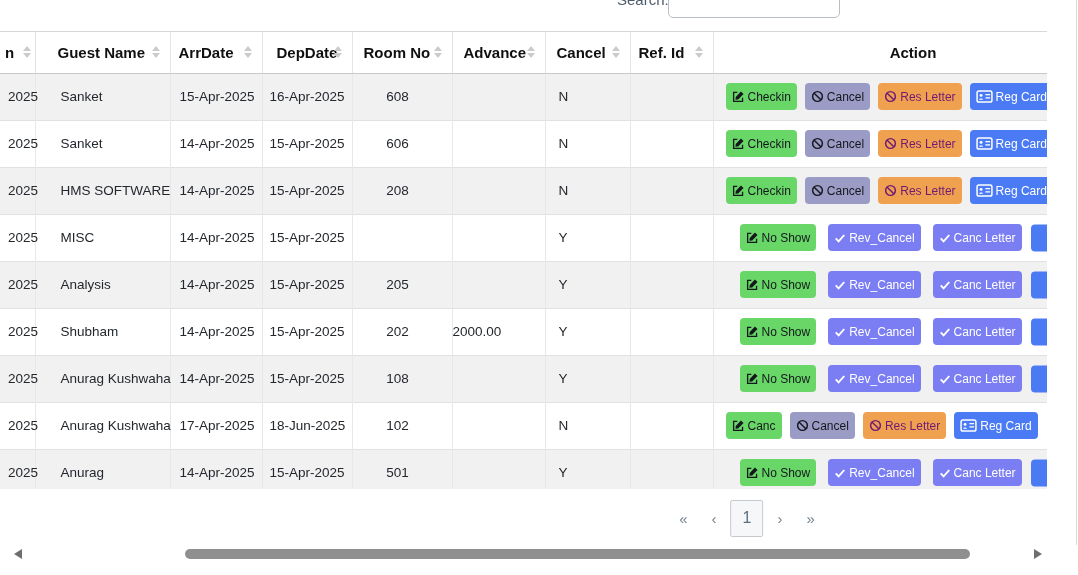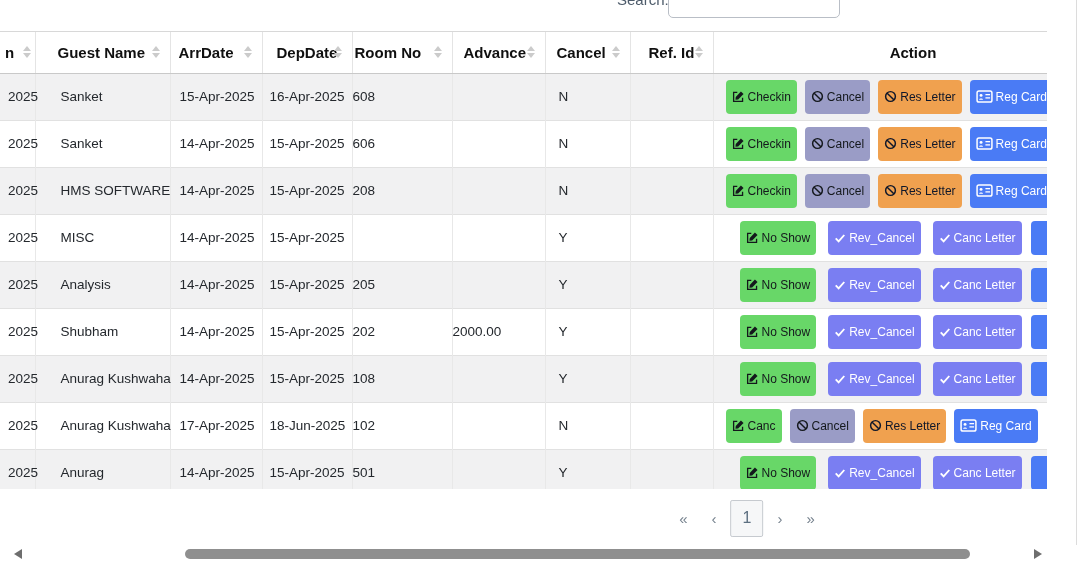--- a/index.html
+++ b/index.html
@@ -23,59 +23,59 @@
   col.col-resvn{width:35px} col.col-guest{width:135px} col.col-arr{width:92px}
   col.col-dep{width:90px} col.col-room{width:100px} col.col-advance{width:93px}
   col.col-cancel{width:85px} col.col-ref{width:83px} col.col-action{width:400px}
 
   th {
     position:relative; height:41px; font-size:15px; font-weight:bold; color:#101010;
     text-align:left; border-bottom:1px solid #c9c9c9; border-right:1px solid #e4e4e4;
     background:#fff; cursor:pointer; white-space:nowrap;
   }
   th.col-resvn{padding-left:5px} th.col-guest{padding-left:22px} th.col-arr{padding-left:8px}
-  th.col-dep{padding-left:14px} th.col-room{padding-left:2px} th.col-advance{padding-left:11px}
-  th.col-cancel{padding-left:11px} th.col-ref{padding-left:18px}
+  th.col-dep{padding-left:14px} th.col-room{padding-left:11px} th.col-advance{padding-left:11px}
+  th.col-cancel{padding-left:11px} th.col-ref{padding-left:8px}
   th.col-action{text-align:center; padding-left:0; cursor:default;}
 
   .sort { position:absolute; right:10px; top:50%; transform:translateY(-50%); display:flex; flex-direction:column; gap:2px; }
   th.col-resvn .sort { right:4px; }
   .sort i { display:block; width:0; height:0; border-left:4px solid transparent; border-right:4px solid transparent; }
   .sort .up { border-bottom:5px solid #cbcbcb; }
   .sort .dn { border-top:5px solid #cbcbcb; }
 
   td {
     height:46px; font-size:13.5px; color:#24282d; vertical-align:middle;
     border-top:1px solid #e1e1e1; border-right:1px solid #e8e8e8; white-space:nowrap;
   }
   tbody tr:first-child td { border-top:none; }
   tbody tr:last-child td { border-bottom:1px solid #d8d8d8; }
   tr.odd  td { background:#f1f1f2; }
   tr.even td { background:#ffffff; }
 
   td.col-resvn{padding-left:8px} td.col-guest{padding-left:25px} td.col-arr{padding-left:9px}
   td.col-dep{padding-left:7px}
-  td.col-room{text-align:left; padding-right:9px}
+  td.col-room{text-align:center; padding-right:9px}
   td.col-advance{text-align:left; padding-right:9px}
   td.col-cancel{padding-left:13px}
   td.col-action{padding:0;}
 
   
   .actions { position:relative; display:flex; align-items:center; height:46px; }
   tr.acts-n .actions { padding-left:12px; gap:8px; }
   tr.acts-y .actions { padding-left:26px; gap:12px; }
   .btn {
     display:inline-flex; align-items:center; justify-content:center; gap:3px;
-    height:34px; padding:0 6px; border:none; border-radius:4px;
+    height:27px; padding:0 6px; border:none; border-radius:4px;
     font-family:inherit; font-size:12px; cursor:pointer; white-space:nowrap; flex:none;
   }
   .btn svg { display:block; }
   .btn-green  { background:#68d768; color:#14181c; }
   .btn-gray   { background:#9a9cc6; color:#14181c; }
-  .btn-orange { background:#f0a14f; color:#0f172a; }
+  .btn-orange { background:#f0a14f; color:#701a75; }
   .btn-blue   { background:#4a7bf5; color:#ffffff; }
   .btn-indigo { background:#7a7ef2; color:#ffffff; }
   .btn-more   { position:absolute; top:50%; transform:translateY(-50%); width:54px; padding:0; }
   tr.acts-y .btn-more { left:317px; }
 
   
   #pagination { position:absolute; top:499px; left:747px; transform:translateX(-50%); display:flex; align-items:center; height:38px; }
   .pg-arrow { font-size:15px; color:#76828e; cursor:pointer; }
   #pg-first { margin-right:24px; } #pg-prev { margin-right:14px; }
   #pg-next { margin-left:14px; } #pg-last { margin-left:24px; }

